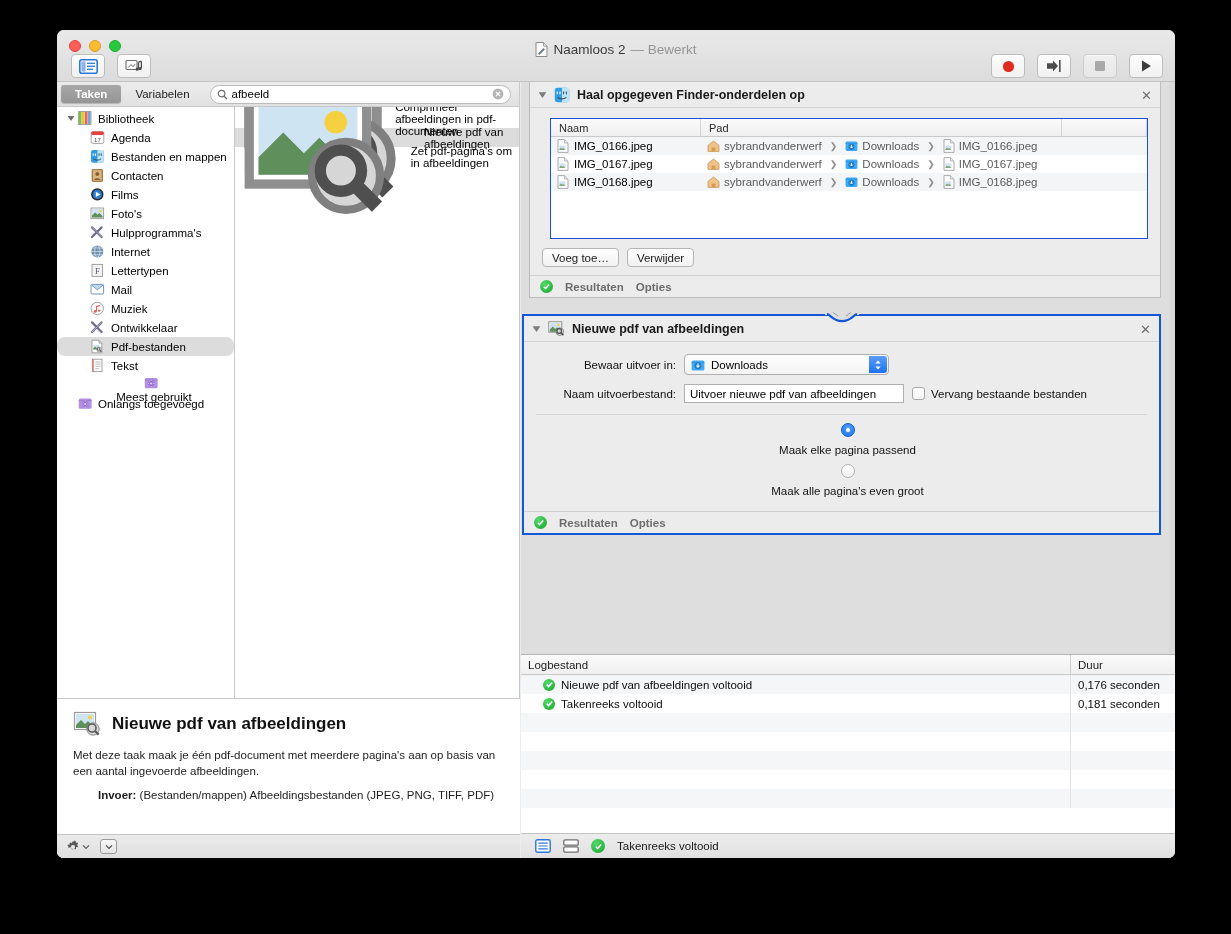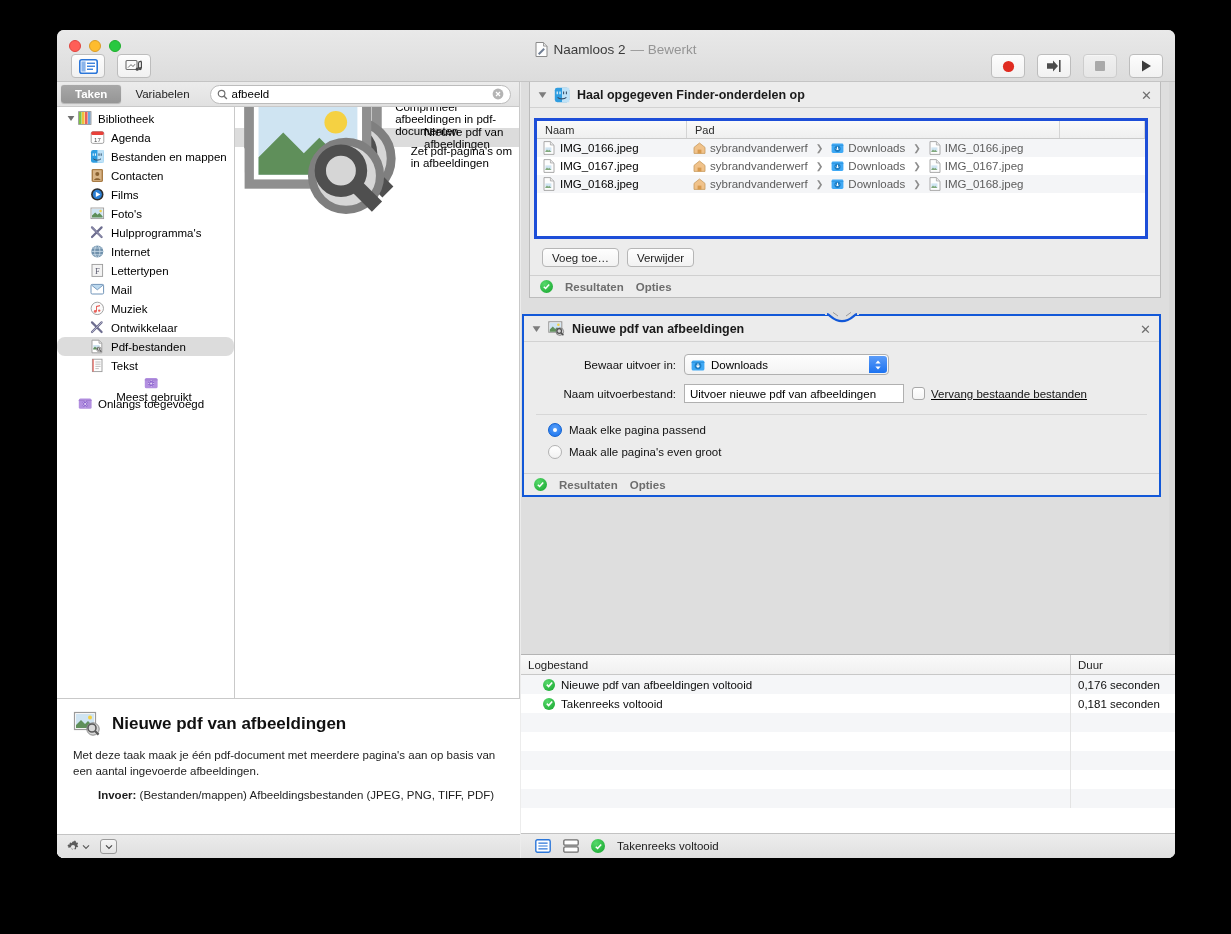--- a/index.html
+++ b/index.html
@@ -194,22 +194,22 @@
   .check-green {
     width: 13px; height: 13px; border-radius: 50%;
     background: radial-gradient(circle at 35% 30%, #56d96a, #13a32c);
     display: flex; align-items: center; justify-content: center;
     flex: 0 0 13px;
   }
   .check-green svg { width: 9px; height: 9px; }
 
   
   .ftable {
-    margin: 10px 12px 0 4px;
-    border: 3px solid #1d4ed8;
+    margin: 10px 12px 0 20px;
+    border: 1px solid #1d4ed8;
     background: #fff;
     height: 121px;
     overflow: hidden;
     position: relative;
   }
   .ftable-head {
     height: 18px; display: flex;
     background: linear-gradient(#fafafa,#efefef);
     border-bottom: 1px solid #cacaca;
     font-size: 11px; color: #2b2b2b;
@@ -255,29 +255,29 @@
     border-radius: 0 3px 3px 0;
     background: linear-gradient(#5b9cf8, #1c72f0);
     display: flex; align-items: center; justify-content: center;
   }
   .tfield {
     height: 19px; width: 220px;
     border: 1px solid #b0b0b0; background: #fff;
     font-size: 11.5px; color: #000; font-family: inherit;
     padding: 0 5px; outline: none;
   }
-  .cb-wrap { display: flex; align-items: center; gap: 6px; text-decoration: underline; }
+  .cb-wrap { display: flex; align-items: center; gap: 6px; }
   .cb {
     width: 13px; height: 13px; border-radius: 3px;
     border: 1px solid #a8a8a8; background: linear-gradient(#ffffff,#f4f4f4);
     cursor: default;
   }
   .cb-label { font-size: 11.5px; color: #111; }
   .hr-sep { height: 1px; background: #d7d7d7; margin: 11px 0 0 0; }
-  .radio-row { display: flex; align-items: center; gap: 7px; margin-top: 8px; padding-left: 12px; }
+  .radio-row { display: flex; align-items: center; gap: 7px; margin-top: 8px; padding-left: 12px; flex-direction: column; }
   .radio {
     width: 14px; height: 14px; border-radius: 50%;
     border: 1px solid #b2b2b2; background: linear-gradient(#fff,#f1f1f1);
     flex: 0 0 14px; cursor: default;
     display: flex; align-items: center; justify-content: center;
   }
   .radio.on {
     background: radial-gradient(circle at 50% 35%, #5aa0f8, #1571ef);
     border-color: #1060cf;
   }

